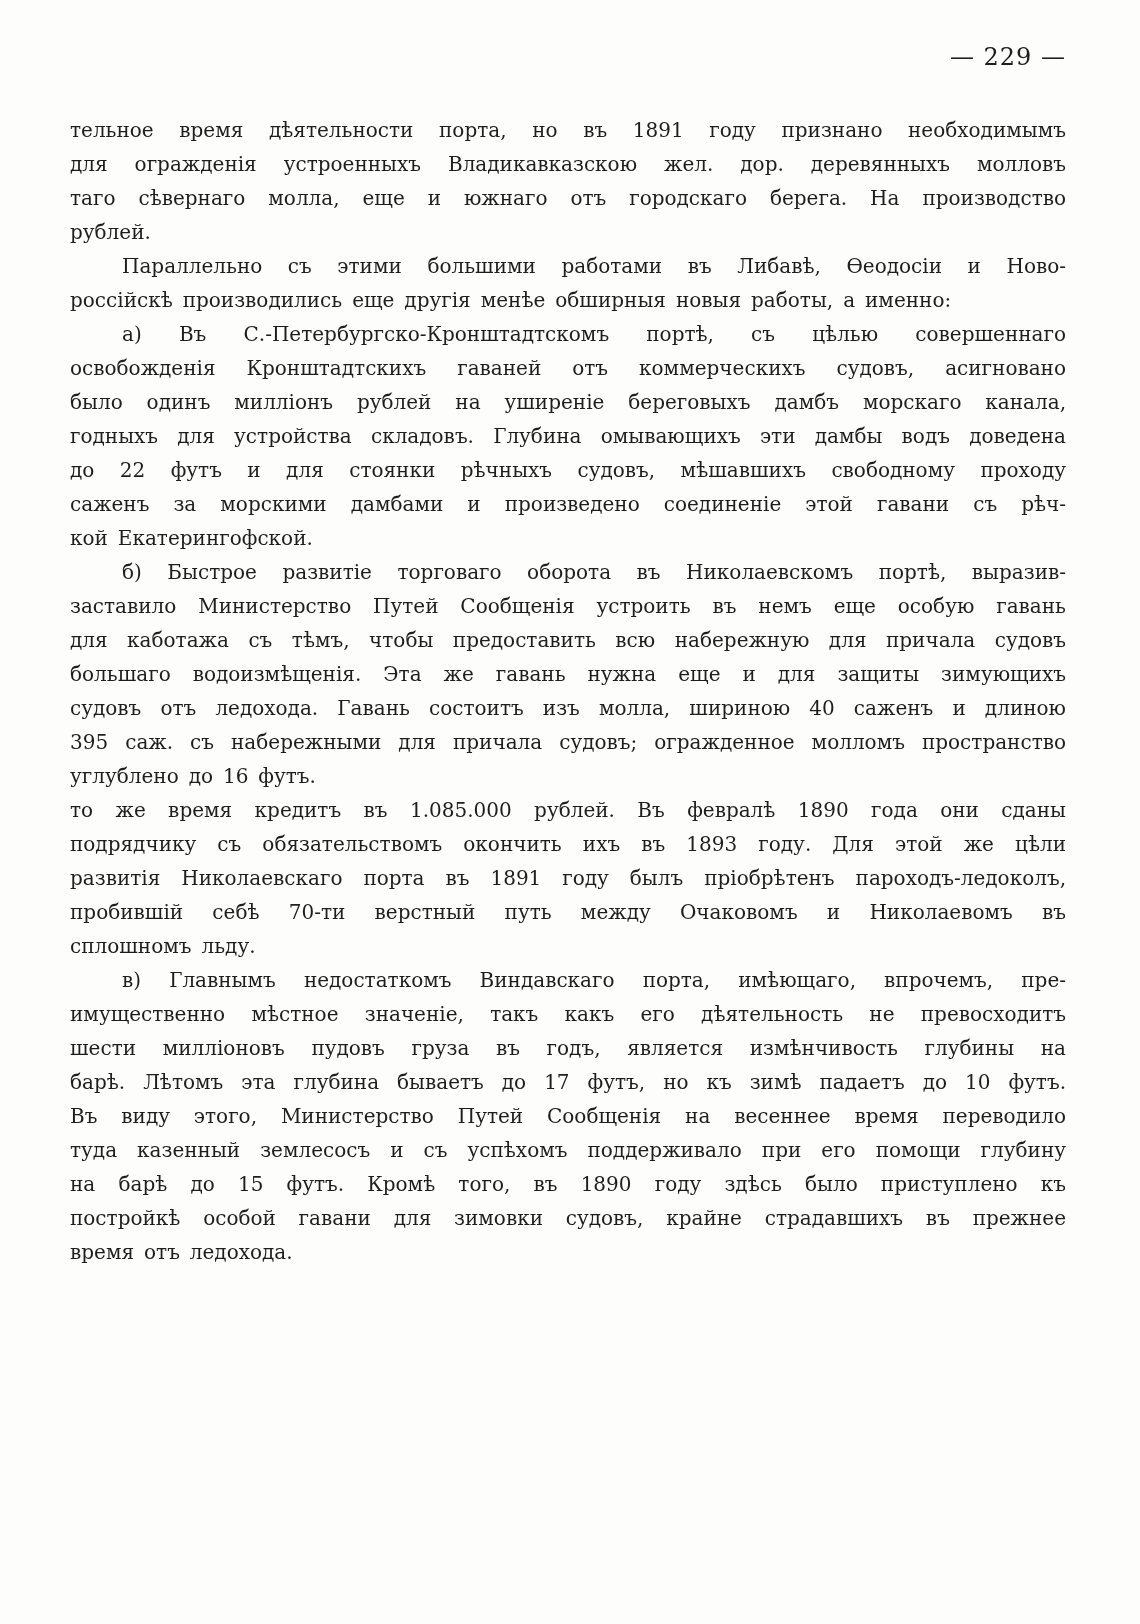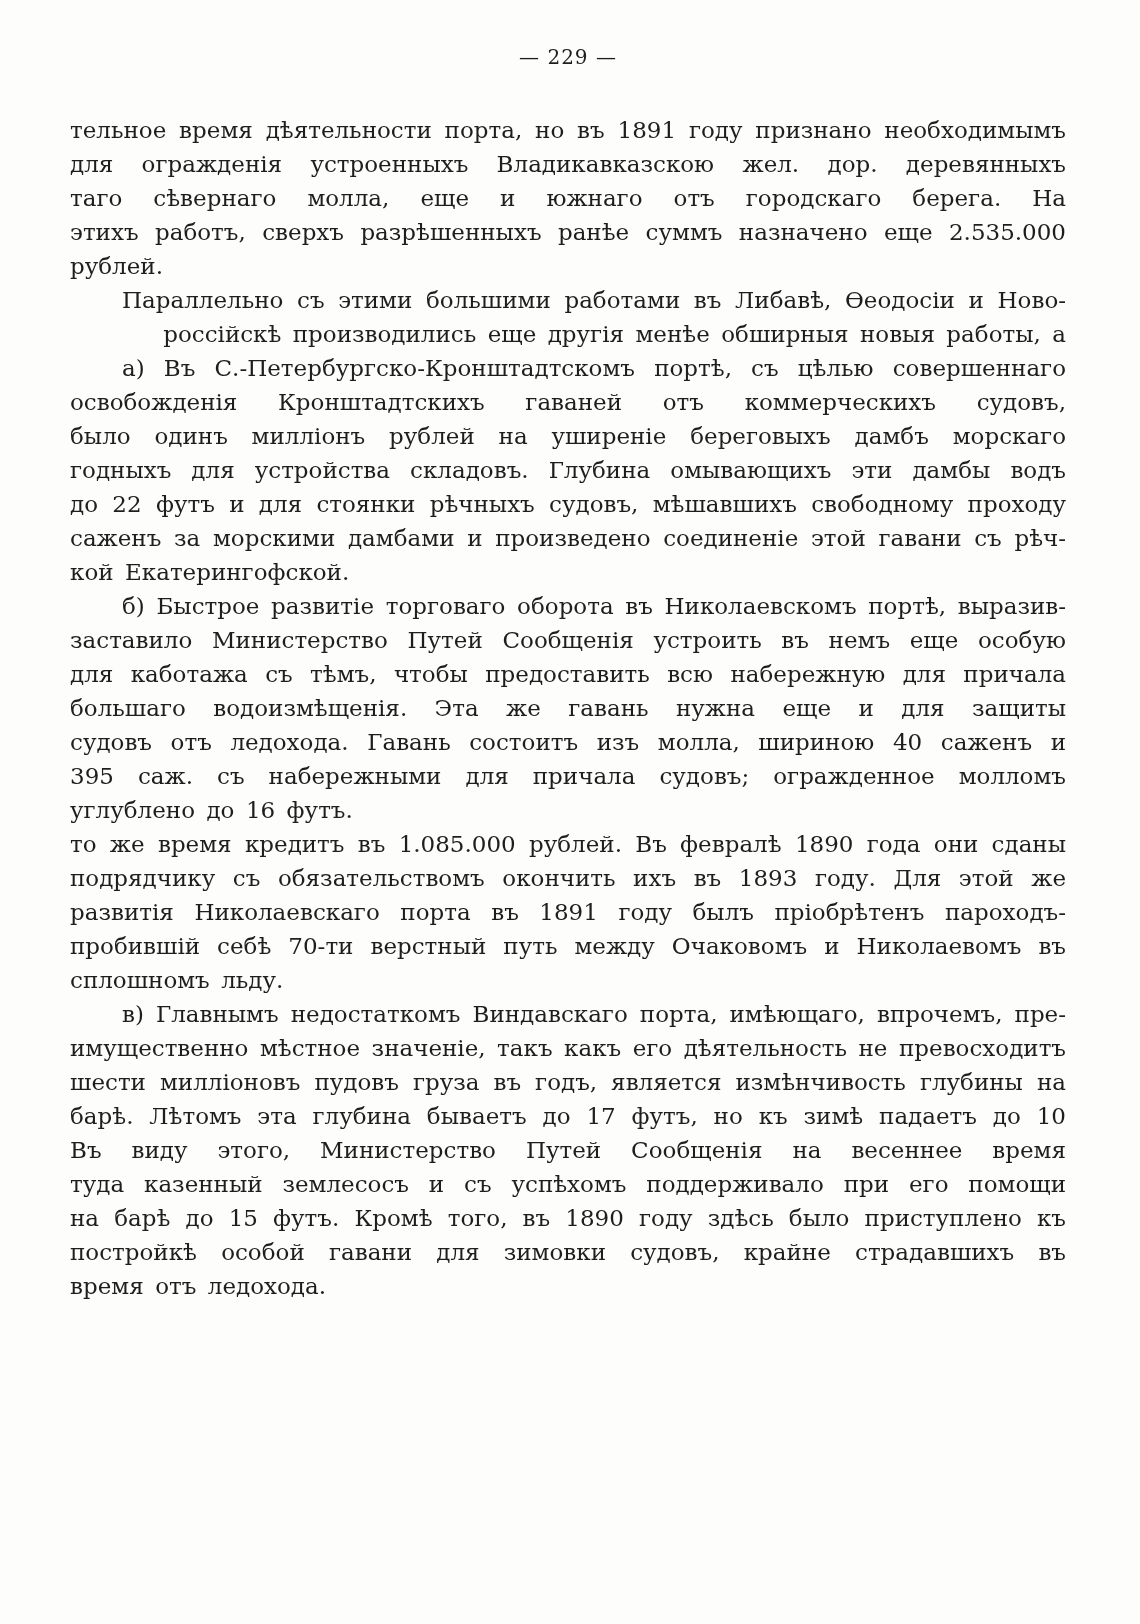--- a/index.html
+++ b/index.html
@@ -16,33 +16,33 @@
     overflow: hidden;
   }
   .page {
     position: absolute;
     left: 70px;
     top: 0;
     width: 996px;
   }
   .page-number {
     margin-top: 42px;
-    text-align: center;
-    font-size: 20px;
+    text-align: right;
+    font-size: 24px;
     line-height: 30px;
     letter-spacing: 1px;
   }
   .text-block {
     margin-top: 41px;
   }
   .paragraph {
     margin: 0;
   }
   .line {
-    font-size: 23px;
+    font-size: 20px;
     line-height: 34px;
     height: 34px;
     text-align: justify;
     text-align-last: justify;
     word-spacing: 0.18em;
     white-space: normal;
     overflow: hidden;
   }
   .line.indent {
     text-indent: 52px;
@@ -56,21 +56,20 @@
 <body>
 
 <div class="page">
   <div class="page-number">— 229 —</div>
 
   <div class="text-block">
     <div class="paragraph">
         <div class="line">тельное время дѣятельности порта, но въ 1891 году признано необходимымъ</div>
         <div class="line">для огражденія устроенныхъ Владикавказскою жел. дор. деревянныхъ молловъ</div>
         <div class="line">таго сѣвернаго молла, еще и южнаго отъ городскаго берега. На производство</div>
-        <div class="line">этихъ работъ, сверхъ разрѣшенныхъ ранѣе суммъ назначено еще 2.535.000</div>
         <div class="line last">рублей.</div>
       </div>
     <div class="paragraph">
         <div class="line indent">Параллельно съ этими большими работами въ Либавѣ, Ѳеодосіи и Ново-</div>
         <div class="line last">россійскѣ производились еще другія менѣе обширныя новыя работы, а именно:</div>
       </div>
     <div class="paragraph">
         <div class="line indent">а) Въ С.-Петербургско-Кронштадтскомъ портѣ, съ цѣлью совершеннаго</div>
         <div class="line">освобожденія Кронштадтскихъ гаваней отъ коммерческихъ судовъ, асигновано</div>
         <div class="line">было одинъ милліонъ рублей на уширеніе береговыхъ дамбъ морскаго канала,</div>

